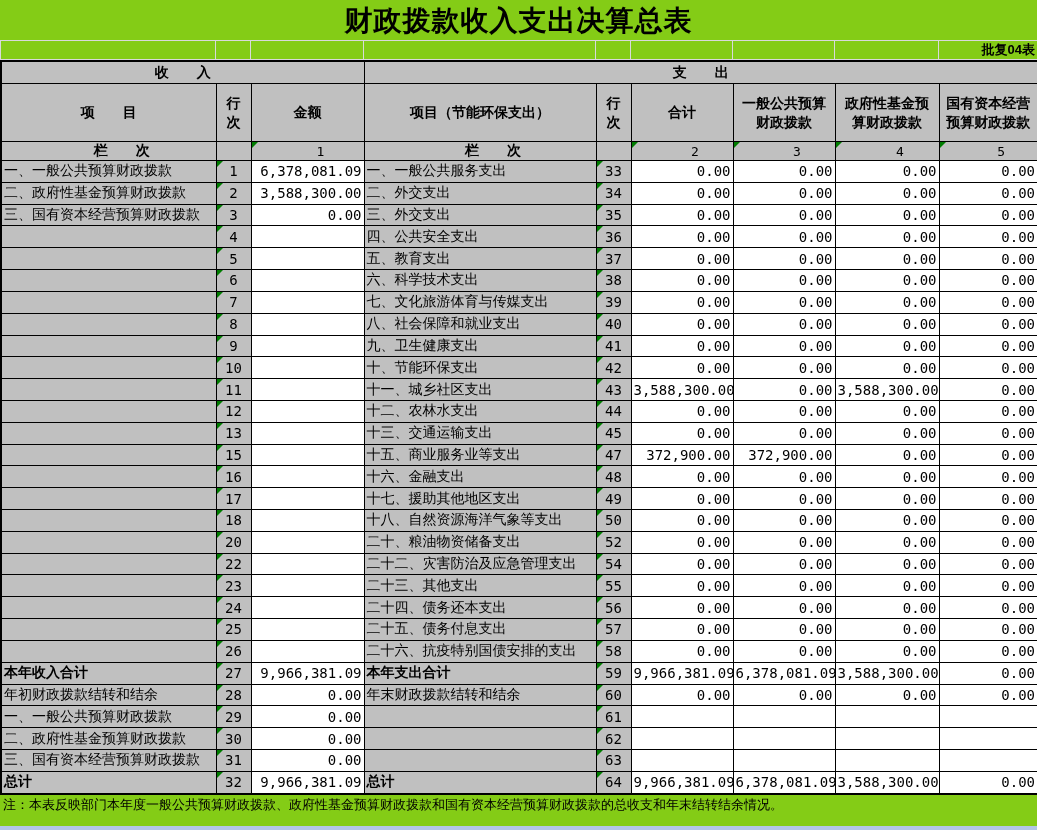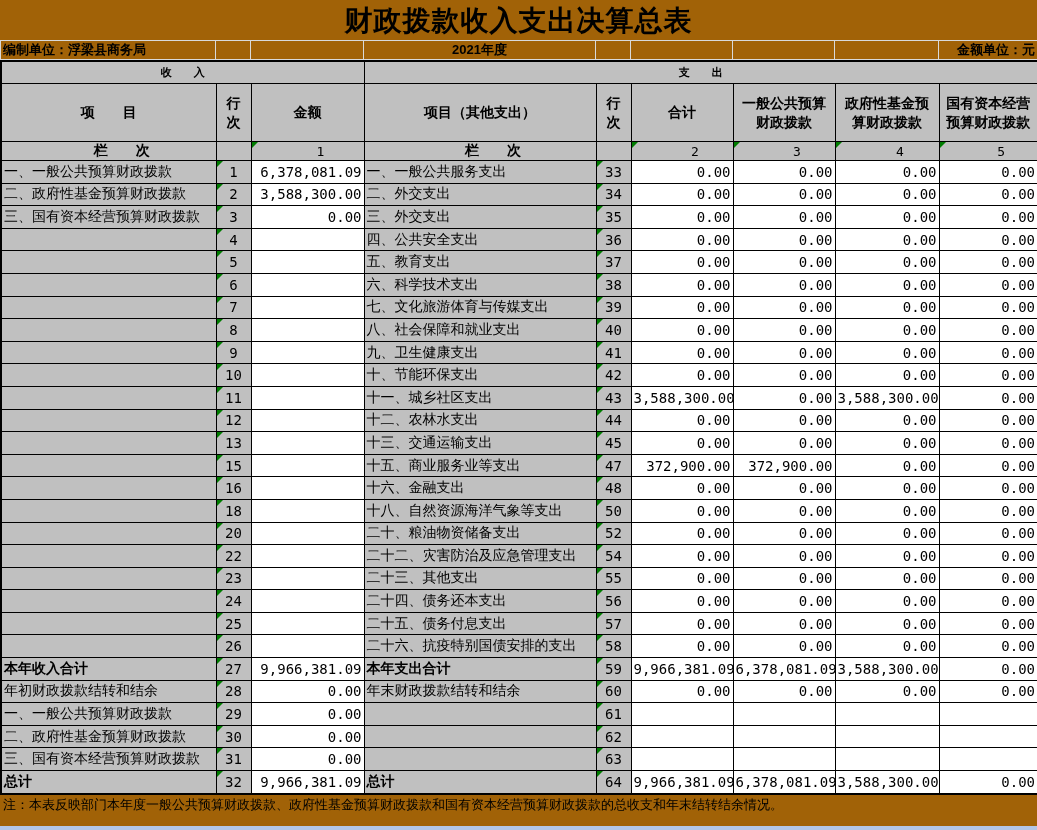--- a/index.html
+++ b/index.html
@@ -1,19 +1,19 @@
 <!DOCTYPE html>
 <html><head>
 <meta charset="utf-8">
 <style>
   html,body{margin:0;padding:0;background:#fff;}
   .page{
     position:relative;
     width:1037px;height:830px;
-    background:#a16207;
+    background:#84cc16;
     font-family:"Liberation Sans", sans-serif;
     color:#000;
     overflow:hidden;
   }
   .title{
     height:40px;line-height:42px;
     text-align:center;
     font-size:28px;font-weight:bold;
     letter-spacing:1px;
   }
@@ -31,21 +31,21 @@
   .main td{
     border:1px solid #000;
     font-size:14px;
     padding:0 2px;
     height:19px;
     white-space:nowrap;overflow:hidden;
     position:relative;
     background:#fff;
   }
   .main thead td{background:#c0c0c0;text-align:center;font-weight:bold;}
-  tr.banner td{height:21px;font-size:11px;}
+  tr.banner td{height:21px;font-size:14px;}
   tr.colhead td{height:57px;white-space:normal;line-height:1.3;padding:0 6px;}
   tr.lanci td{height:18px;padding-left:28px;}
   tr.lanci td.colnum{font-weight:normal;font-family:"DejaVu Sans Mono", monospace;font-size:13px;}
   .g{background:#c0c0c0 !important;}
   .c{text-align:center;}
   .r{text-align:right;}
   .b{font-weight:bold;}
   .item{text-align:left;}
   .num{
     text-align:right;
@@ -89,30 +89,30 @@
         <col style="width:35px">
         <col style="width:113px">
       <col style="width:232px">
         <col style="width:35px">
         <col style="width:102px">
       <col style="width:102px">
         <col style="width:104px">
         <col style="width:99px">
     </colgroup>
     <tbody>
-    <tr>
-      <td>编制单位：浮梁县商务局</td>
-      <td></td>
-      <td></td>
-      <td class="c">2021年度</td>
-      <td></td>
-      <td></td>
-      <td></td>
-      <td></td>
-      <td class="r">金额单位：元</td>
+        <tr>
+      <td></td>
+      <td></td>
+      <td></td>
+      <td></td>
+      <td></td>
+      <td></td>
+      <td></td>
+      <td></td>
+      <td class="r">批复04表</td>
     </tr>
   </tbody>
     </table>
 
   <table class="main">
     <colgroup>
       <col style="width:215px">
         <col style="width:35px">
         <col style="width:113px">
       <col style="width:232px">
@@ -124,21 +124,21 @@
     </colgroup>
     <thead>
       <tr class="banner">
         <td colspan="3">收　　入</td>
         <td colspan="6">支　　出</td>
       </tr>
       <tr class="colhead">
         <td>项　　目</td>
         <td>行次</td>
         <td>金额</td>
-        <td>项目（其他支出）</td>
+        <td>项目（节能环保支出）</td>
         <td>行次</td>
         <td>合计</td>
         <td>一般公共预算财政拨款</td>
         <td>政府性基金预算财政拨款</td>
         <td>国有资本经营预算财政拨款</td>
       </tr>
       <tr class="lanci">
         <td>栏　　次</td>
         <td></td>
         <td class="colnum tri">1<span class="tri-icon"></span></td>
@@ -311,20 +311,31 @@
           <td class="num"></td>
           <td class="g item">十六、金融支出</td>
           <td class="g line tri">48<span class="tri-icon"></span></td>
           <td class="num">0.00</td>
           <td class="num">0.00</td>
           <td class="num">0.00</td>
           <td class="num">0.00</td>
         </tr>
         <tr>
           <td class="g item"></td>
+          <td class="g line tri">17<span class="tri-icon"></span></td>
+          <td class="num"></td>
+          <td class="g item">十七、援助其他地区支出</td>
+          <td class="g line tri">49<span class="tri-icon"></span></td>
+          <td class="num">0.00</td>
+          <td class="num">0.00</td>
+          <td class="num">0.00</td>
+          <td class="num">0.00</td>
+        </tr>
+        <tr>
+          <td class="g item"></td>
           <td class="g line tri">18<span class="tri-icon"></span></td>
           <td class="num"></td>
           <td class="g item">十八、自然资源海洋气象等支出</td>
           <td class="g line tri">50<span class="tri-icon"></span></td>
           <td class="num">0.00</td>
           <td class="num">0.00</td>
           <td class="num">0.00</td>
           <td class="num">0.00</td>
         </tr>
         <tr>

